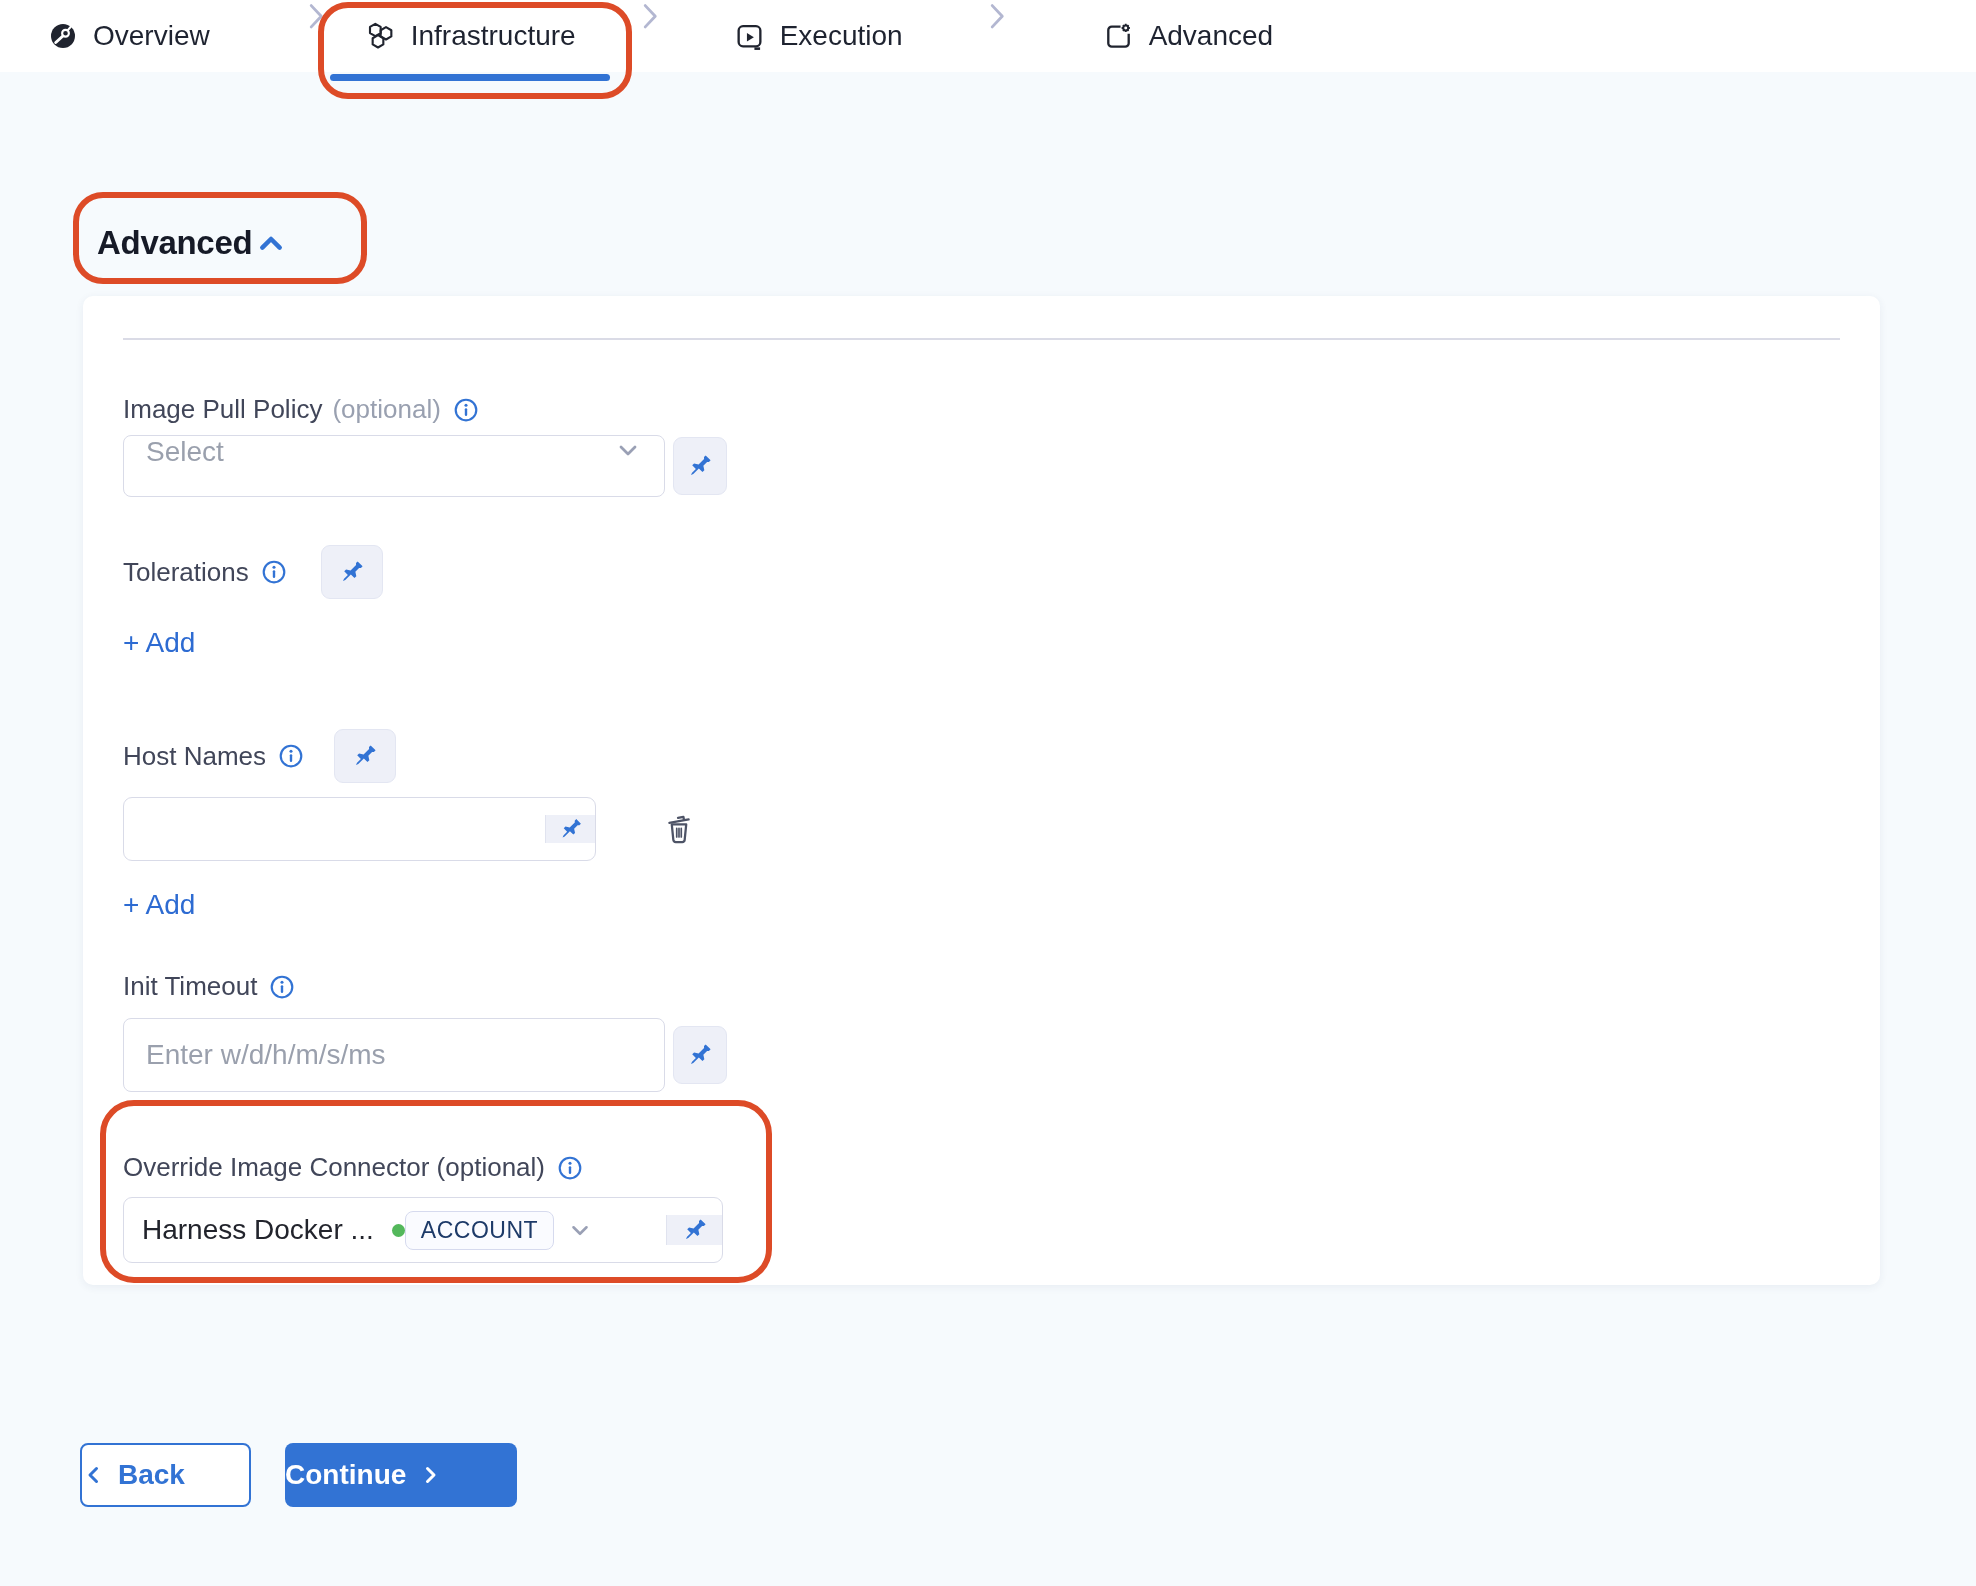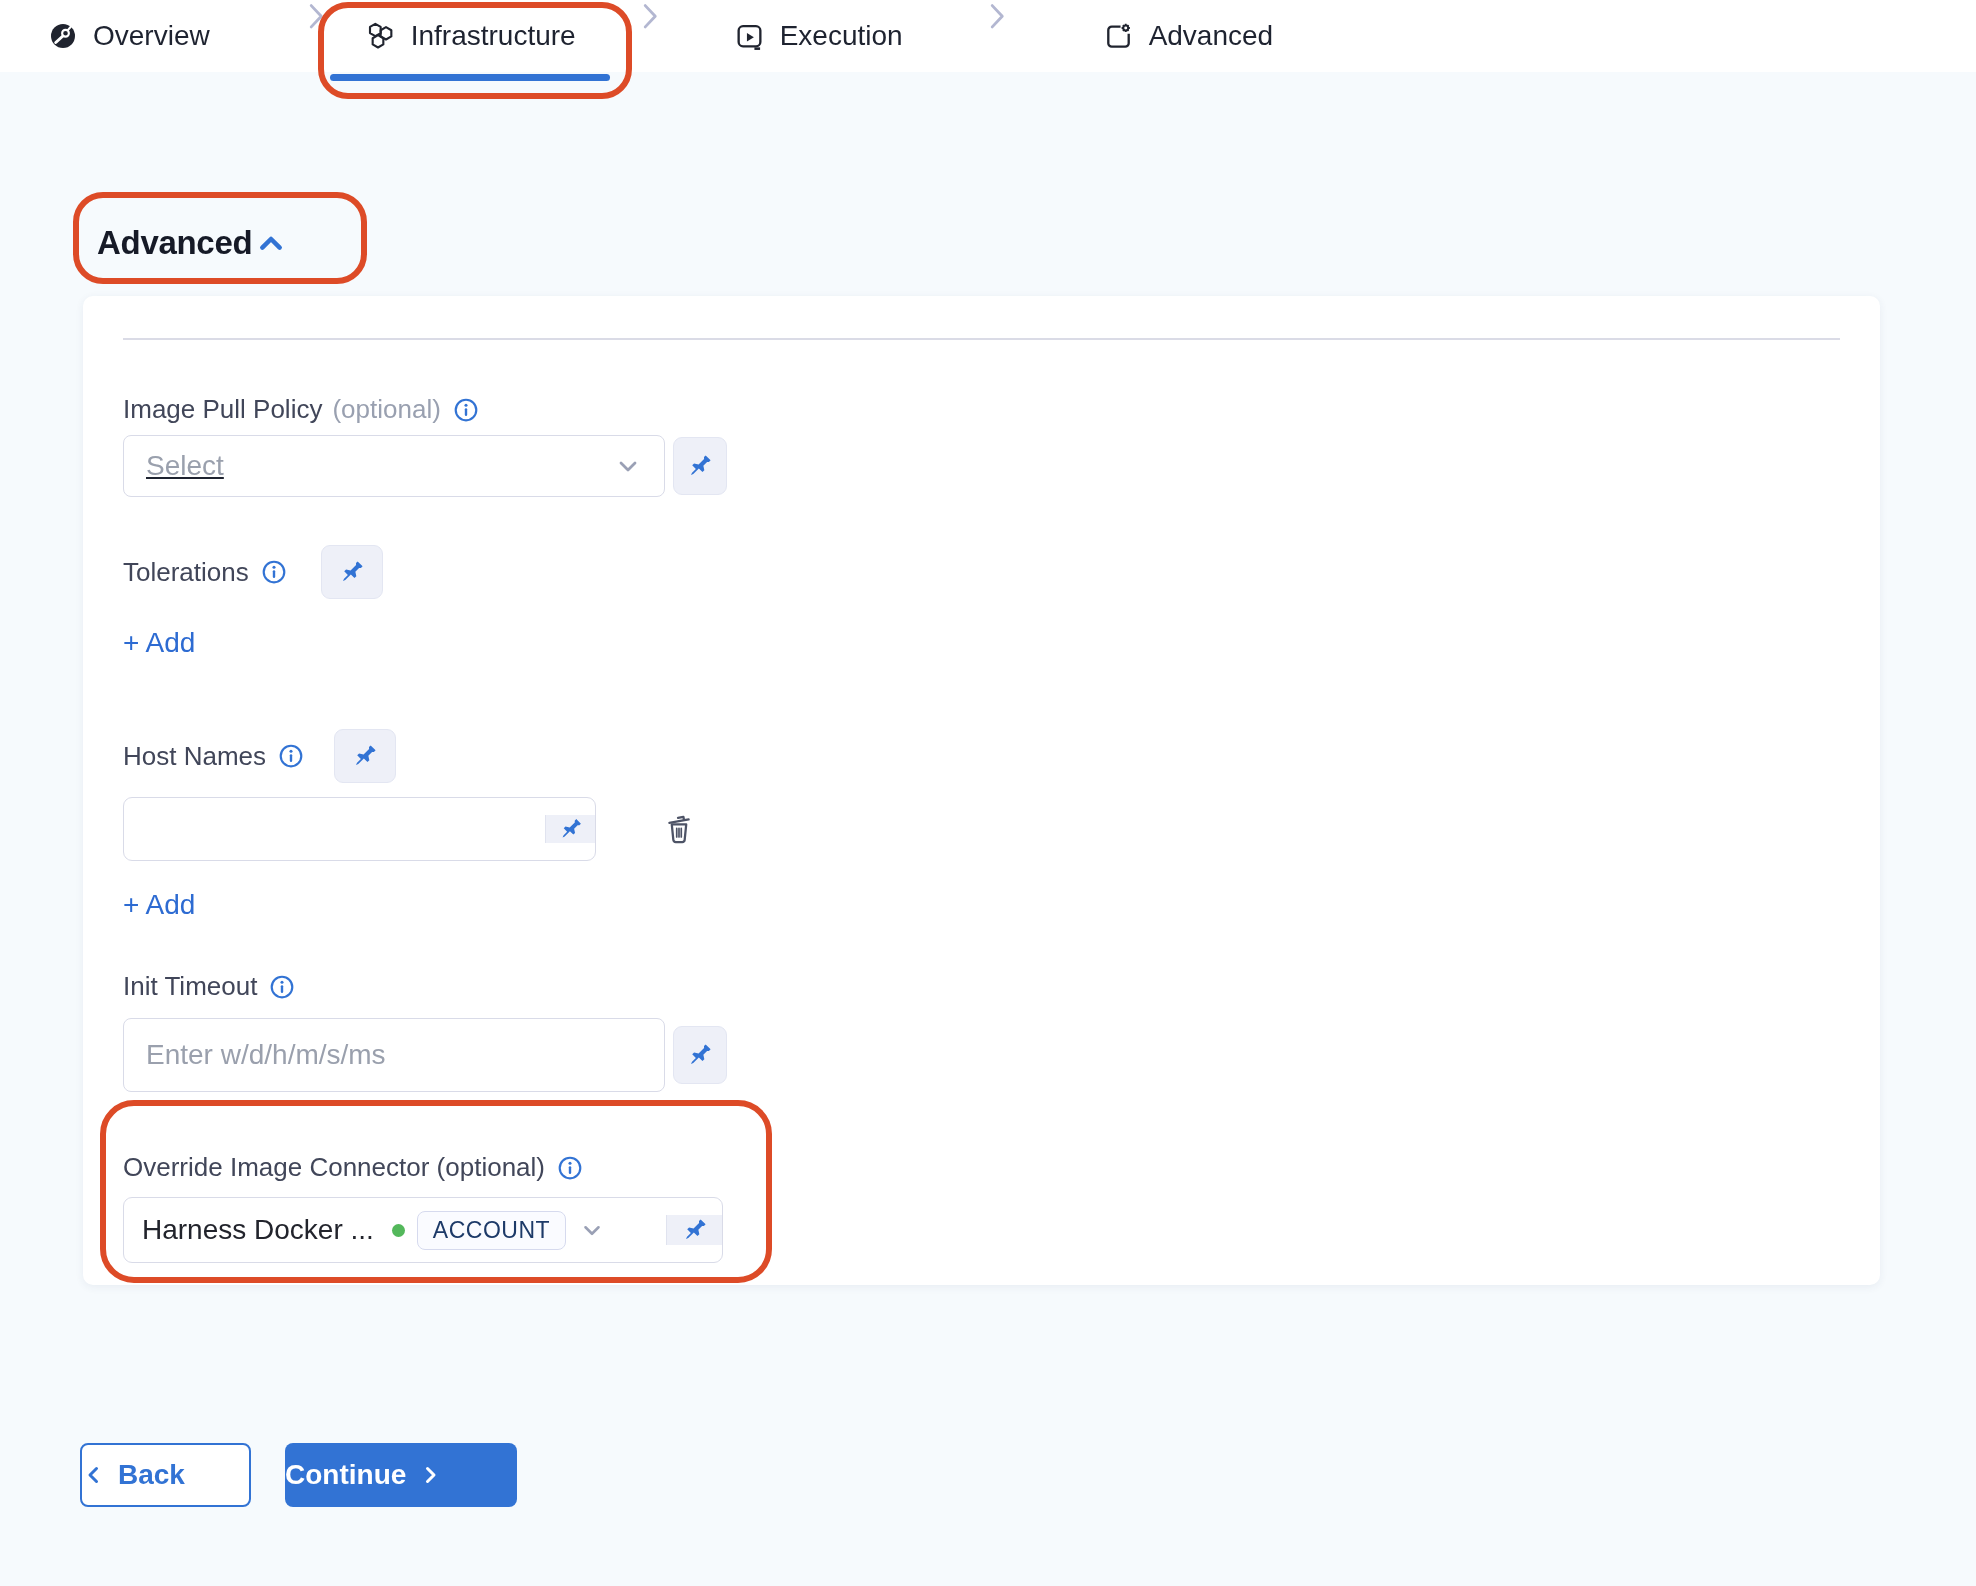--- a/index.html
+++ b/index.html
@@ -62,21 +62,21 @@
   }
   .divider{border:none;border-top:2px solid #dadbe6;}
   .f-label-row{display:flex;align-items:center;}
   .f-label{font-size:26px;font-weight:400;color:var(--label);}
   .f-optional{font-size:26px;color:var(--muted);margin-left:10px;}
   .info-btn{margin-left:12px;display:flex;align-items:center;cursor:pointer;background:none;border:none;}
   .block-ipp{margin-top:54px;}
   .ctl-row{display:flex;align-items:center;margin-top:10px;}
   .select{
     width:542px;height:62px;border:1.5px solid var(--border);border-radius:8px;background:#fff;
-    display:flex;align-items:center;padding:0 22px;cursor:pointer;text-decoration:underline;
+    display:flex;align-items:flex-start;padding:0 22px;cursor:pointer;
   }
   .select .ph{font-size:28px;color:#9aa0ad;flex:1;}
   .pin-btn{
     width:54px;height:58px;margin-left:8px;border:1.5px solid #e3e6f2;border-radius:9px;
     background:var(--pin-bg);display:flex;align-items:center;justify-content:center;cursor:pointer;
   }
   .pin-lg{width:62px;height:54px;margin-left:34px;}
   .block-tol{margin-top:48px;}
   .add-link{
     display:inline-block;margin-top:28px;font-size:28px;color:#2d6bd2;font-weight:400;
@@ -101,21 +101,21 @@
     font-size:28px;padding:0 22px;color:var(--text-dark);outline:none;background:#fff;
   }
   .text-input::placeholder{color:#9aa0ad;}
   .block-override{margin-top:60px;position:relative;width:600px;}
   .ann-override{left:-23px;top:-52px;width:672px;height:183px;border-radius:34px;}
   .conn-group{width:600px;margin-top:14px;height:66px;border-radius:9px;}
   .conn-main{flex:1;display:flex;align-items:center;padding:0 18px;cursor:pointer;}
   .conn-text{font-size:28px;color:#22242c;}
   .dot{width:13px;height:13px;border-radius:50%;background:var(--success-green);margin-left:18px;}
   .scope-badge{
-    margin-left:12px;padding:5px 15px;border:1.5px solid #d6daee;border-radius:8px;background:#fafbff;
+    padding:5px 15px;border:1.5px solid #d6daee;border-radius:8px;background:#fafbff;
     color:#1d3a68;font-size:23px;font-weight:500;letter-spacing:.5px;
   }
   .conn-chev{margin-left:13px;display:flex;align-items:center;}
   .ig-addon-lg{width:56px;}
   
   .footer{margin:158px 0 0 80px;display:flex;align-items:center;}
   .btn{
     height:64px;border-radius:8px;font-size:28px;font-weight:700;cursor:pointer;
     display:inline-flex;align-items:center;justify-content:flex-start;gap:12px;
     font-family:inherit;

